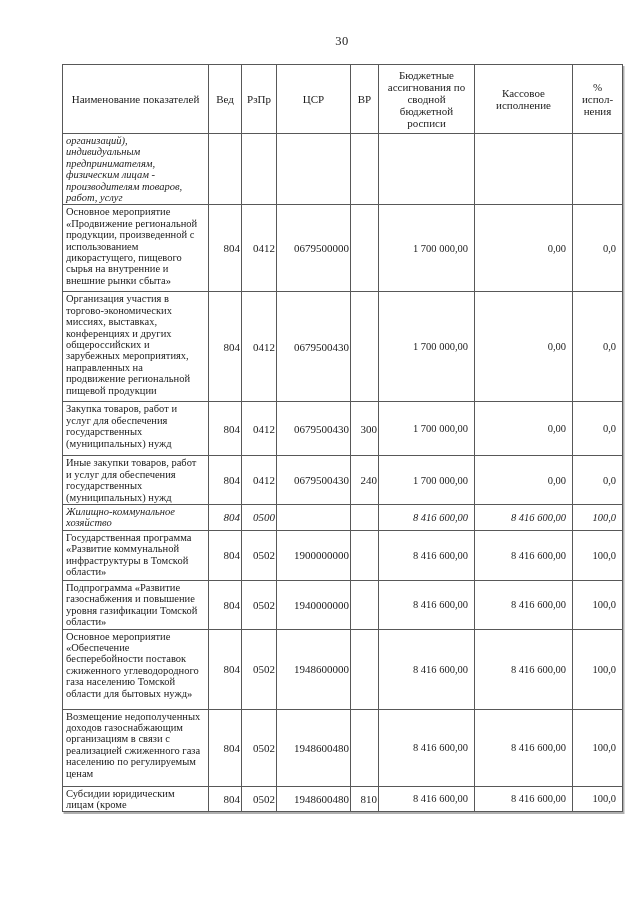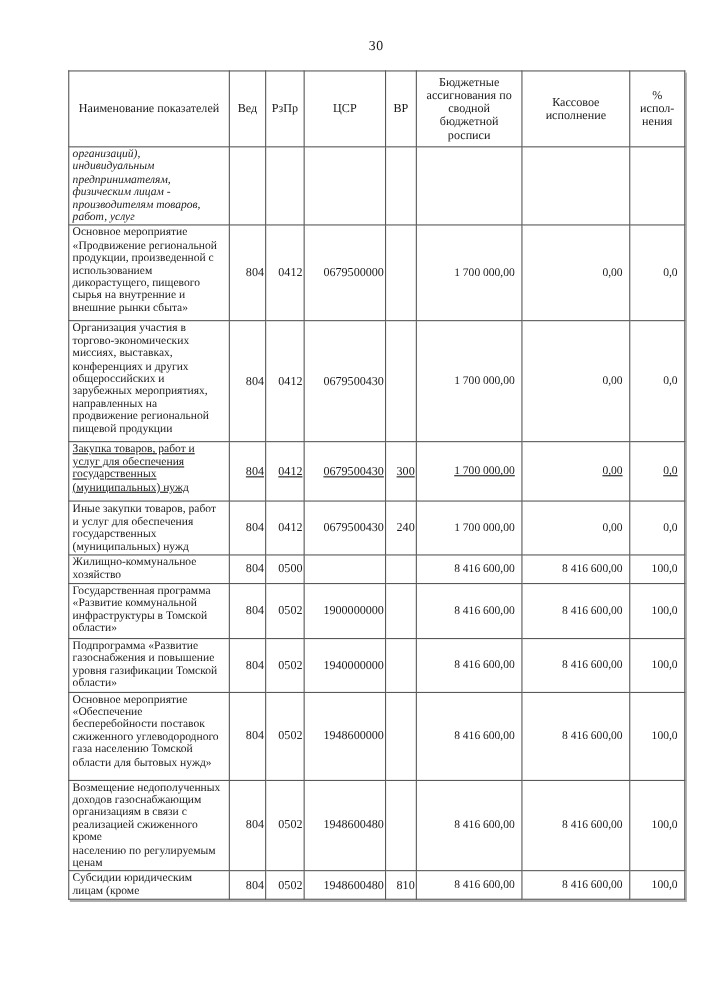--- a/index.html
+++ b/index.html
@@ -154,21 +154,21 @@
 продвижение региональной
 пищевой продукции</td>
         <td class="c-code">804</td>
         <td class="c-code">0412</td>
         <td class="c-code">0679500430</td>
         <td class="c-code"></td>
         <td class="c-amt">1 700 000,00</td>
         <td class="c-amt">0,00</td>
         <td class="c-pct">0,0</td>
       </tr>
-      <tr style="height: 54px; text-decoration: underline;">
+      <tr style="height: 54px;">
         <td class="c-name">Закупка товаров, работ и
 услуг для обеспечения
 государственных
 (муниципальных) нужд</td>
         <td class="c-code">804</td>
         <td class="c-code">0412</td>
         <td class="c-code">0679500430</td>
         <td class="c-code">300</td>
         <td class="c-amt">1 700 000,00</td>
         <td class="c-amt">0,00</td>
@@ -180,21 +180,21 @@
 государственных
 (муниципальных) нужд</td>
         <td class="c-code">804</td>
         <td class="c-code">0412</td>
         <td class="c-code">0679500430</td>
         <td class="c-code">240</td>
         <td class="c-amt">1 700 000,00</td>
         <td class="c-amt">0,00</td>
         <td class="c-pct">0,0</td>
       </tr>
-      <tr style="height: 23px;">
+      <tr style="height: 23px; font-style: italic;">
         <td class="c-name">Жилищно-коммунальное
 хозяйство</td>
         <td class="c-code">804</td>
         <td class="c-code">0500</td>
         <td class="c-code"></td>
         <td class="c-code"></td>
         <td class="c-amt">8 416 600,00</td>
         <td class="c-amt">8 416 600,00</td>
         <td class="c-pct">100,0</td>
       </tr>
@@ -236,21 +236,21 @@
         <td class="c-code">1948600000</td>
         <td class="c-code"></td>
         <td class="c-amt">8 416 600,00</td>
         <td class="c-amt">8 416 600,00</td>
         <td class="c-pct">100,0</td>
       </tr>
       <tr style="height: 77px;">
         <td class="c-name">Возмещение недополученных
 доходов газоснабжающим
 организациям в связи с
-реализацией сжиженного кроме
+реализацией сжиженного газа
 населению по регулируемым
 ценам</td>
         <td class="c-code">804</td>
         <td class="c-code">0502</td>
         <td class="c-code">1948600480</td>
         <td class="c-code"></td>
         <td class="c-amt">8 416 600,00</td>
         <td class="c-amt">8 416 600,00</td>
         <td class="c-pct">100,0</td>
       </tr>

